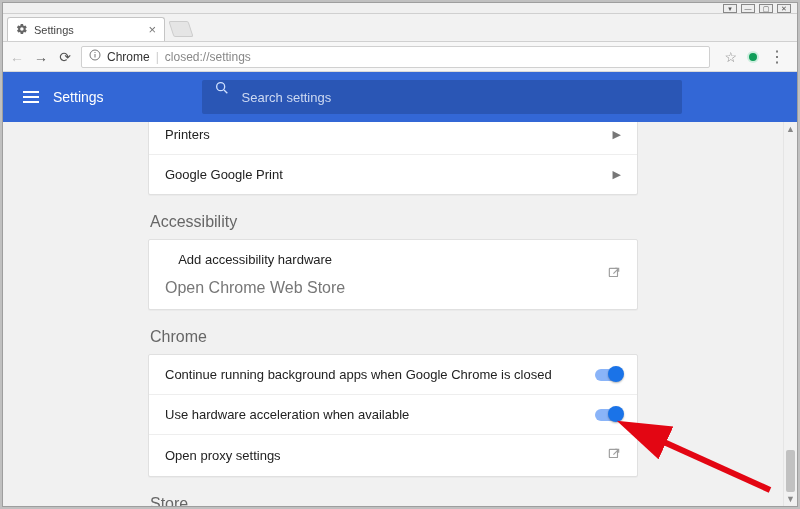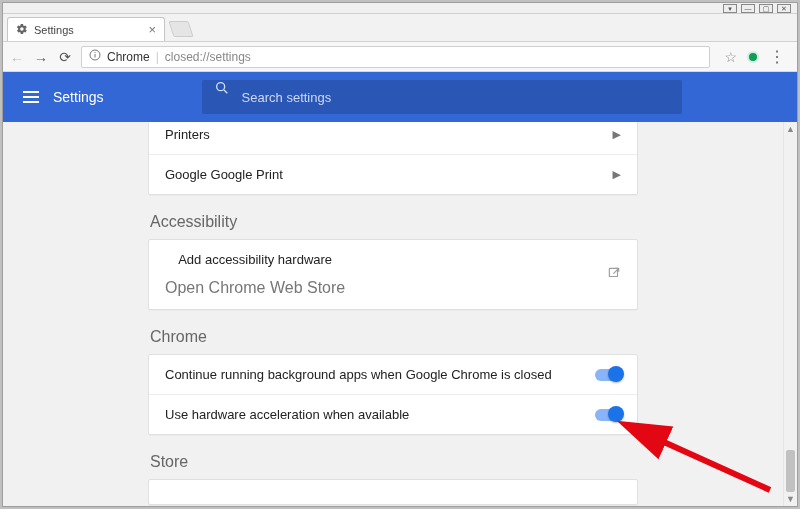--- a/index.html
+++ b/index.html
@@ -161,20 +161,30 @@
             <div class="toggle">
                 <div class="knob"></div>
               </div>
           </div>
           <div class="row">
             <span>Use hardware acceleration when available</span>
             <div class="toggle">
                 <div class="knob"></div>
               </div>
           </div>
+          <div class="row">
+            <span>Open proxy settings</span>
+            <span class="ext-icon">
+              <svg width="14" height="14" viewBox="0 0 24 24" fill="none" stroke="#9e9e9e" stroke-width="2">
+                  <rect x="4" y="4" width="14" height="14" rx="1"></rect>
+                  <path d="M14 4h6v6"></path>
+                  <path d="M20 4l-9 9"></path>
+                </svg>
+            </span>
+          </div>
         </div>
 
         <div class="section-label">Store</div>
         <div class="card">
           <div class="row">
             
             
           </div>
         </div>
 

